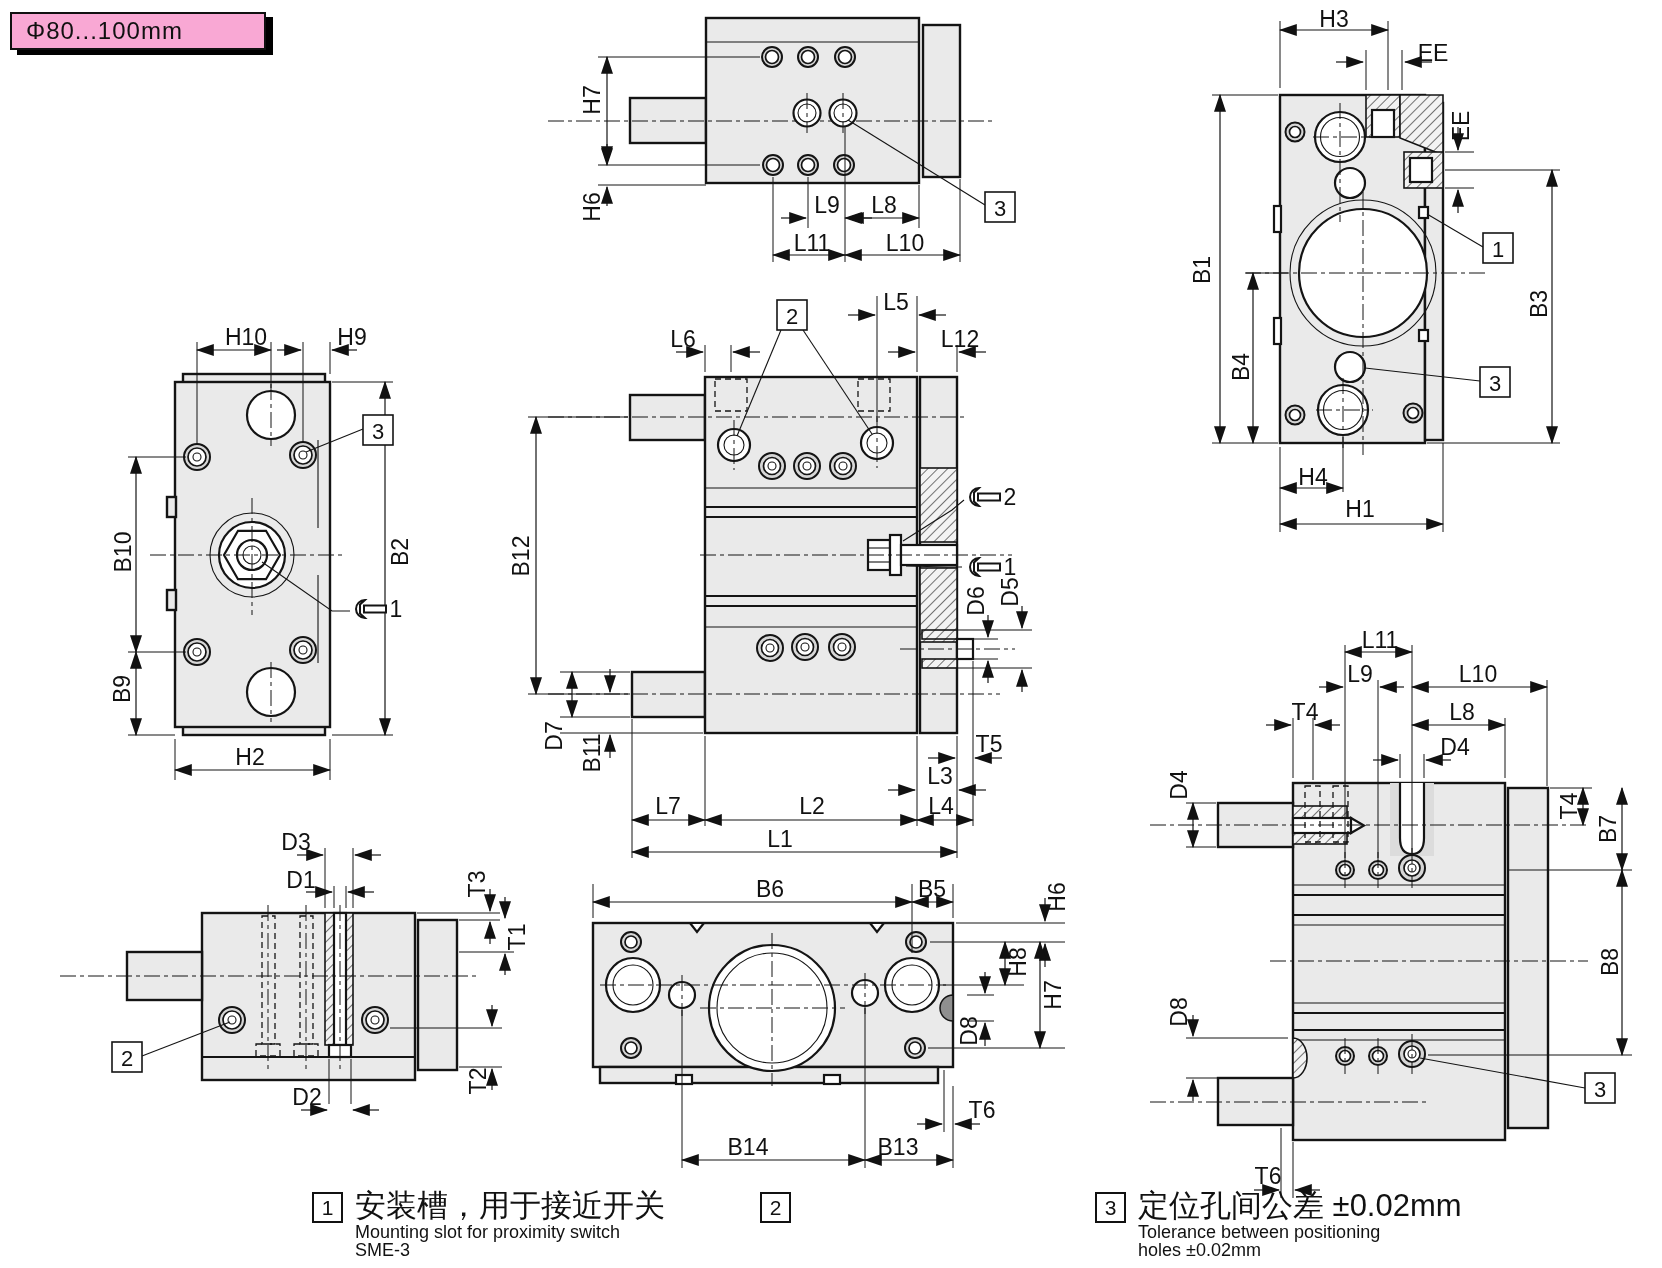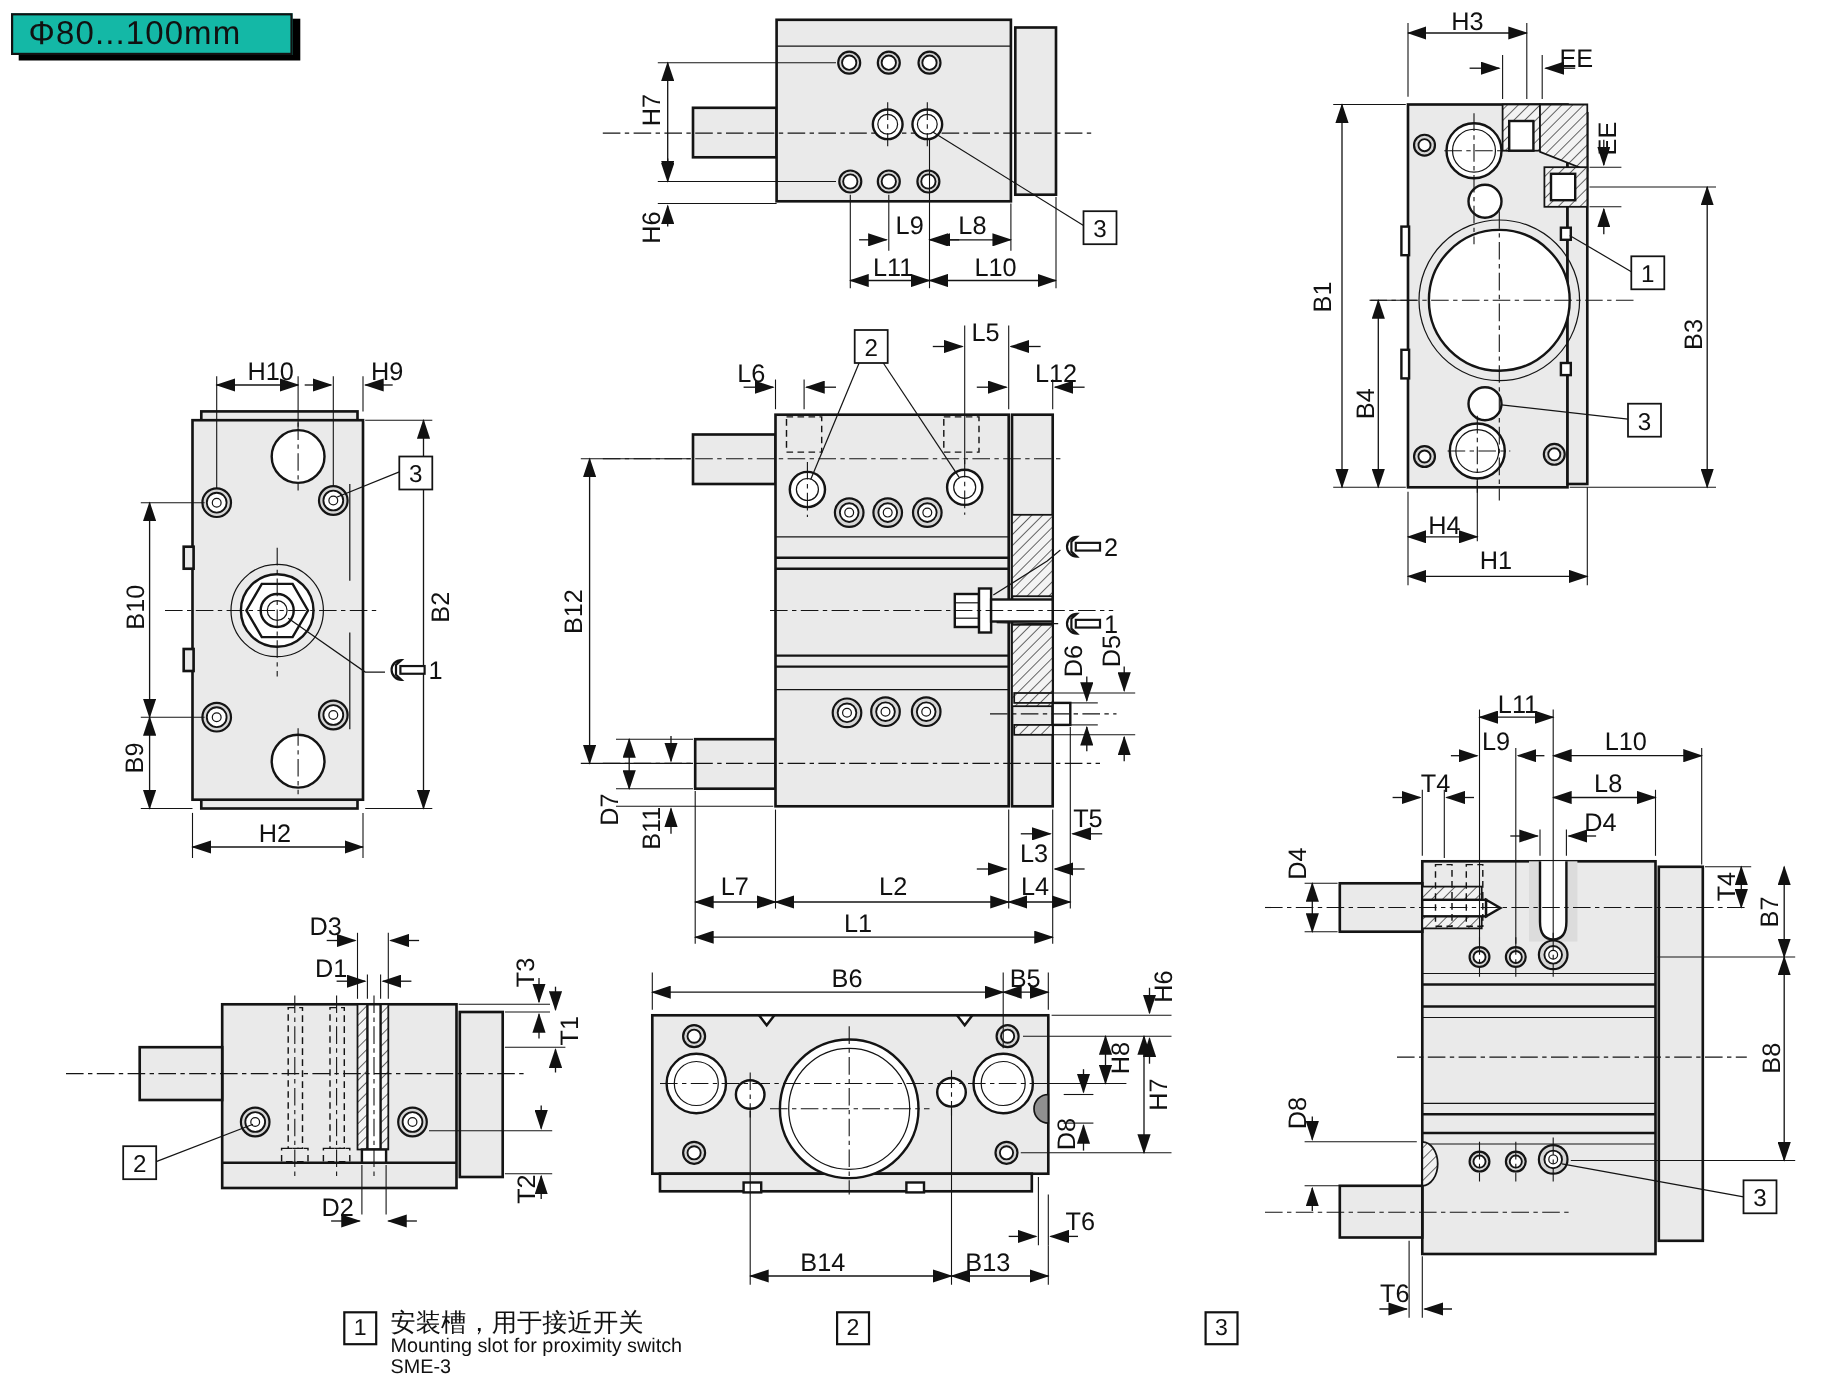--- a/index.html
+++ b/index.html
@@ -17,29 +17,29 @@
   .dim{stroke:#141414;stroke-width:1.2;fill:none;marker-start:url(#as);marker-end:url(#ae);}
   .de {stroke:#141414;stroke-width:1.2;fill:none;marker-end:url(#ae);}
   .hat{fill:url(#h45);stroke:#141414;stroke-width:1.6;}
   .scr{fill:#d6d6d6;stroke:#141414;stroke-width:2;}
   .scw{fill:#ffffff;stroke:#141414;stroke-width:1.7;}
   .dl {font-size:23px;fill:#111;}
   .co {fill:#fff;stroke:#141414;stroke-width:1.6;}
   .con{font-size:22px;fill:#111;}
   .wr {fill:#fff;stroke:#141414;stroke-width:2;}
   
-  .titlebox{position:absolute;left:10px;top:12px;width:238px;height:34px;background:#14b8a6;
+  .titlebox{position:absolute;left:10px;top:12px;width:238px;height:34px;background:#f9a8d4;
     border:2.5px solid #111;box-shadow:7px 5px 0 0 #000;display:flex;align-items:center;
-    padding-left:14px;font-size:30px;color:#111;letter-spacing:1px;}
+    padding-left:14px;font-size:24px;color:#111;letter-spacing:1px;}
   
   .litem{position:absolute;display:flex;align-items:flex-start;color:#111;}
   .lbox{display:inline-flex;justify-content:center;align-items:center;width:27px;height:27px;
     border:2px solid #111;font-size:21px;flex:0 0 auto;margin-top:2px;background:#fff;}
   .ltxt{margin-left:12px;line-height:1.05;}
-  .zh{font-size:23px;}
+  .zh{font-size:31px;}
   .en{font-size:18px;}
 </style>
 </head>
 <body>
 
 <div id="page">
 
 <svg id="dwg" width="1662" height="1268" viewBox="0 0 1662 1268">
   <defs>
     <pattern id="h45" patternUnits="userSpaceOnUse" width="7" height="7" patternTransform="rotate(45)">
@@ -599,15 +599,20 @@
     <div class="zh">安装槽，用于接近开关</div>
     <div class="en">Mounting slot for proximity switch</div>
     <div class="en">SME-3</div>
   </div>
 </div>
 <div class="litem" style="left:760px;top:1190px">
   <span class="lbox">2</span>
 </div>
 <div class="litem" style="left:1095px;top:1190px">
   <span class="lbox">3</span>
+  <div class="ltxt">
+    <div class="zh">定位孔间公差 ±0.02mm</div>
+    <div class="en">Tolerance between positioning</div>
+    <div class="en">holes ±0.02mm</div>
+  </div>
 </div>
 
 </div>
 
 </body></html>

